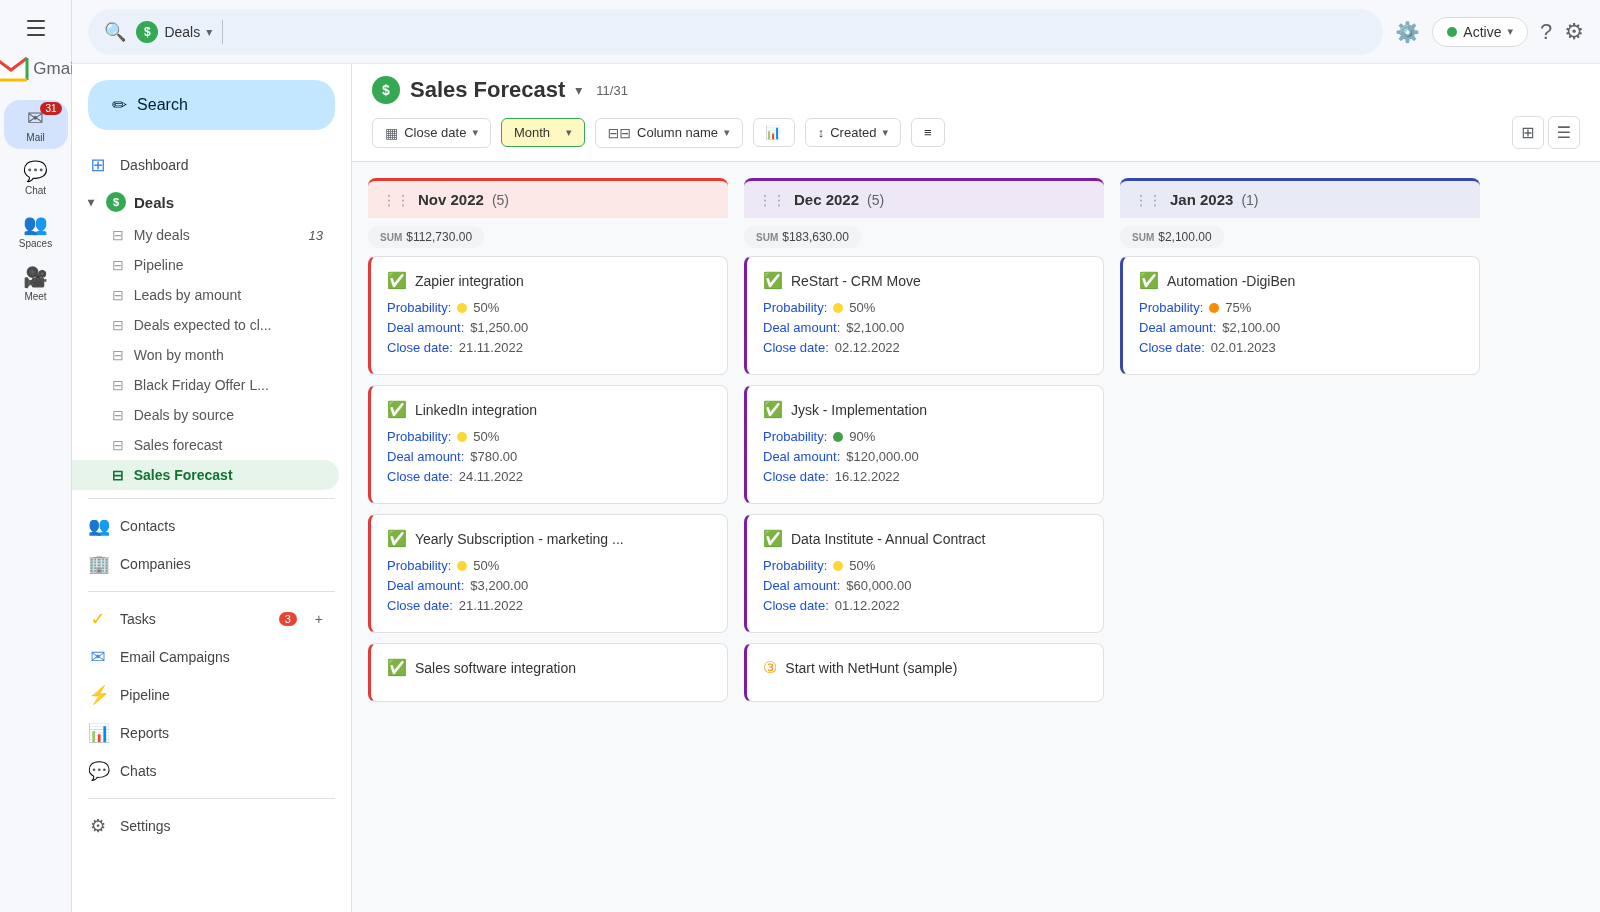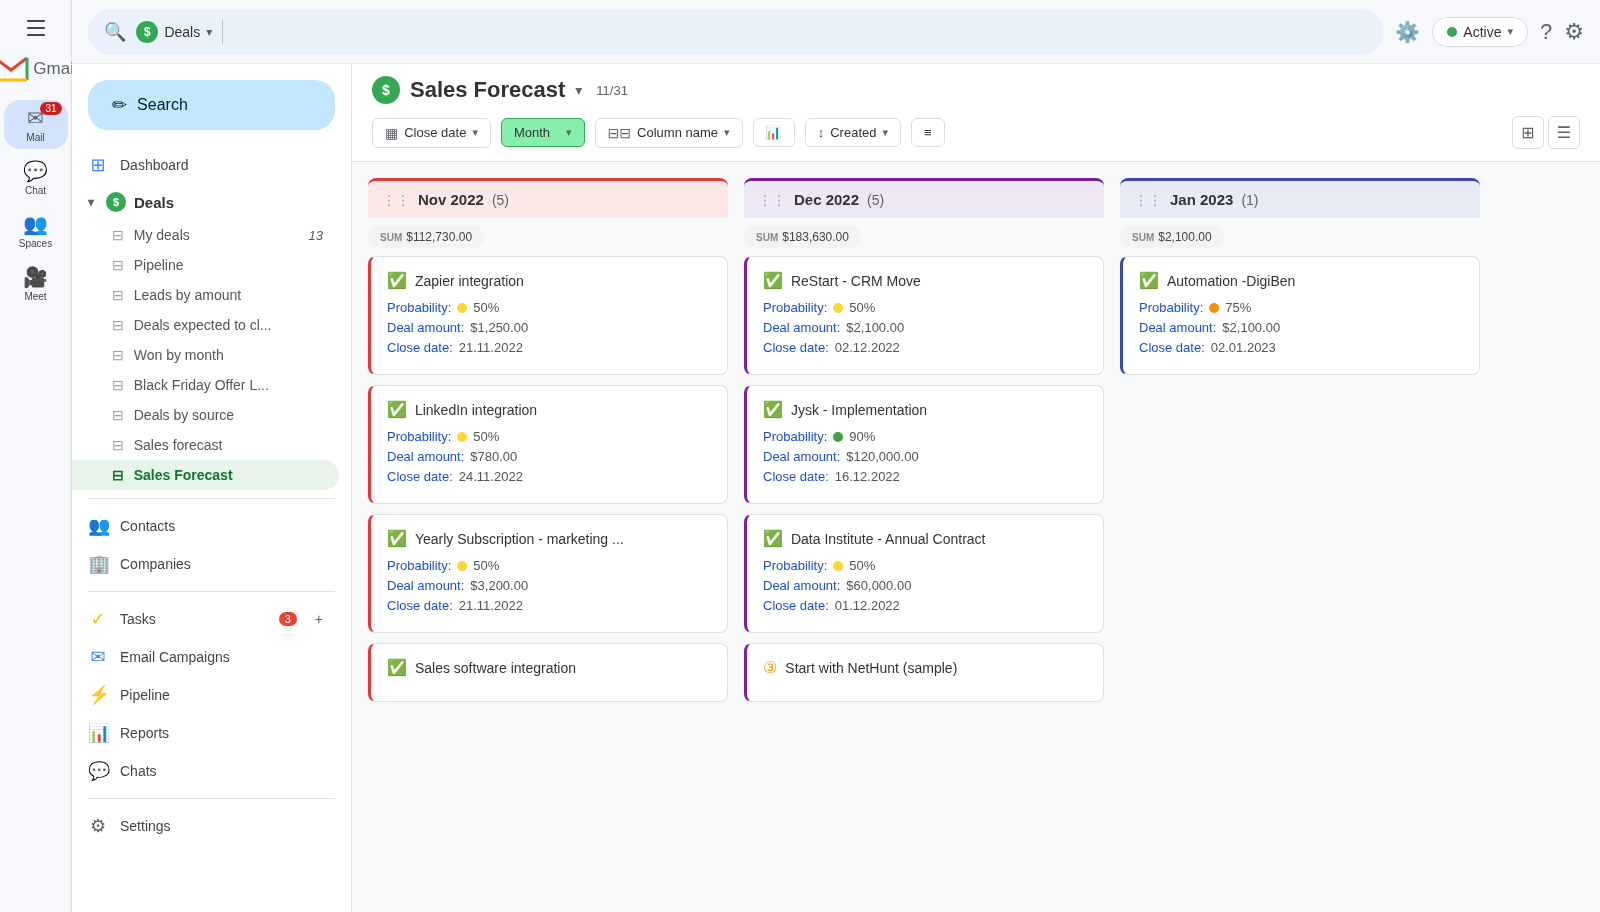--- a/index.html
+++ b/index.html
@@ -170,21 +170,21 @@
     .filter-bar {
       display: flex; align-items: center; gap: 10px; padding-bottom: 12px;
     }
     .filter-btn {
       display: flex; align-items: center; gap: 6px;
       border: 1px solid #dadce0; border-radius: 6px; padding: 6px 12px;
       background: white; cursor: pointer; font-size: 13px; color: #333;
     }
     .filter-btn .btn-icon { font-size: 14px; color: #5f6368; }
     .filter-btn .btn-chevron { font-size: 11px; color: #5f6368; }
-    .filter-btn.active-filter { background: #86efac; border-color: #34a853; gap: 16px; }
+    .filter-btn.active-filter { background: #fef9c3; border-color: #34a853; gap: 16px; }
     .view-btns { margin-left: auto; display: flex; gap: 4px; }
     .view-btn { padding: 6px 8px; border: 1px solid #dadce0; border-radius: 6px; background: white; cursor: pointer; font-size: 16px; color: #5f6368; }
 
     
     .kanban-board {
       display: flex;
       gap: 0;
       flex: 1;
       overflow-x: auto;
       padding: 16px;

